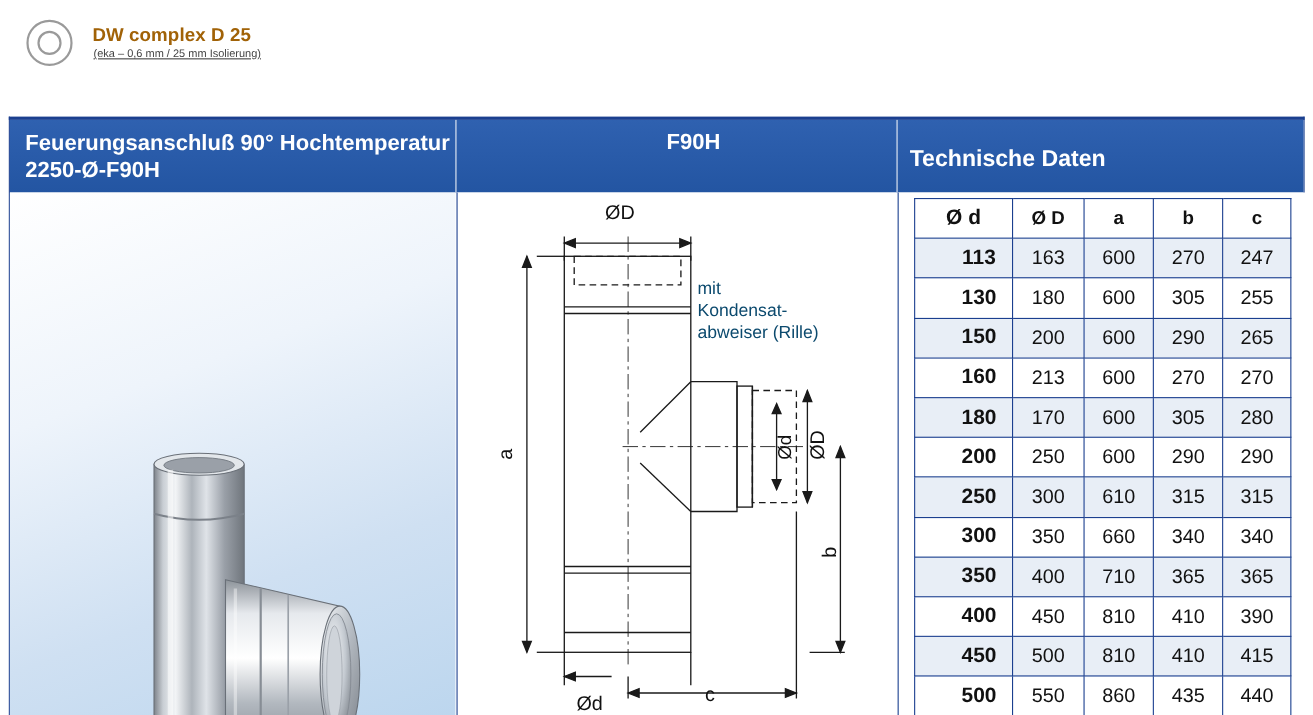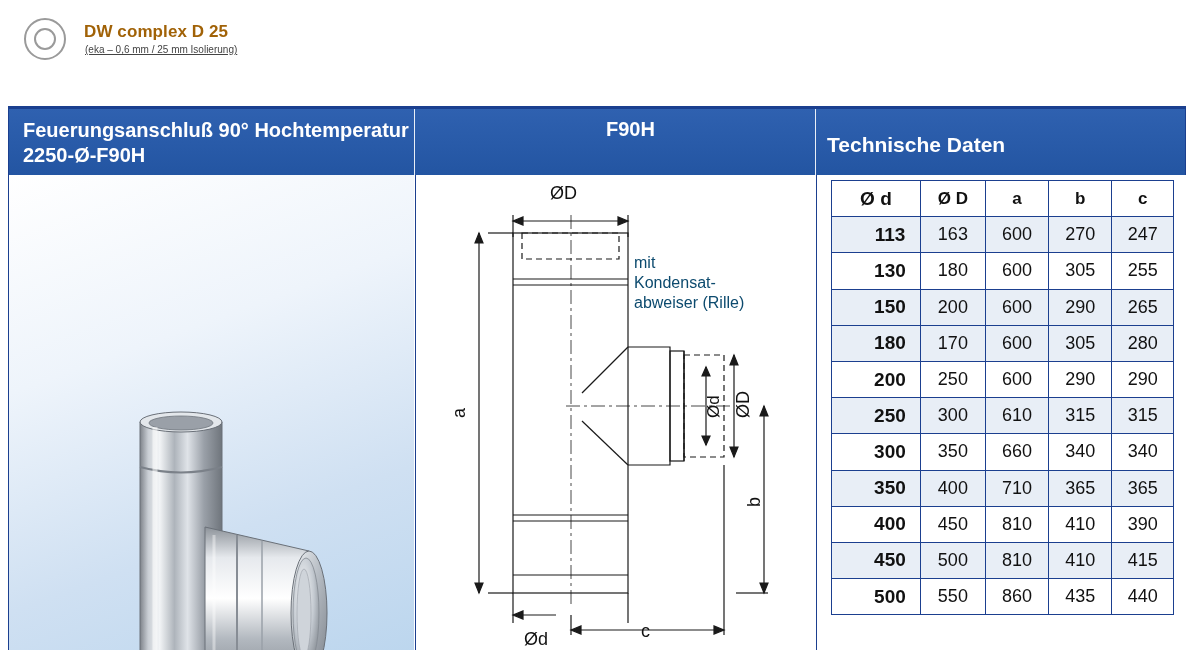--- a/index.html
+++ b/index.html
@@ -388,20 +388,27 @@
                 <td>305</td>
                 <td>255</td>
               </tr>
               <tr class="shade">
                 <td class="first">150</td>
                 <td>200</td>
                 <td>600</td>
                 <td>290</td>
                 <td>265</td>
               </tr>
+              <tr>
+                <td class="first">160</td>
+                <td>213</td>
+                <td>600</td>
+                <td>270</td>
+                <td>270</td>
+              </tr>
               <tr class="shade">
                 <td class="first">180</td>
                 <td>170</td>
                 <td>600</td>
                 <td>305</td>
                 <td>280</td>
               </tr>
               <tr>
                 <td class="first">200</td>
                 <td>250</td>

